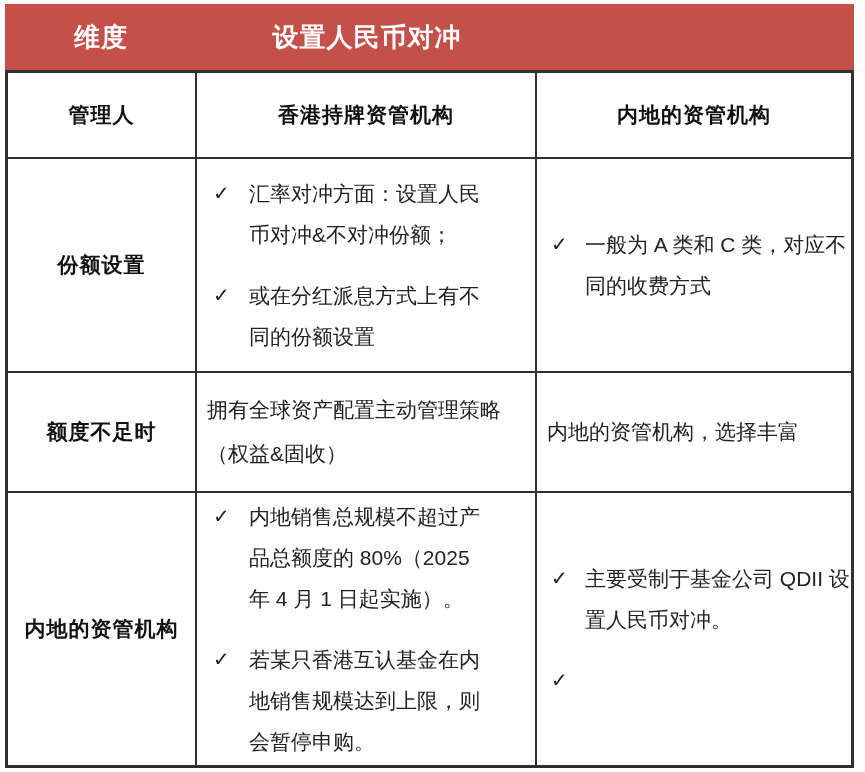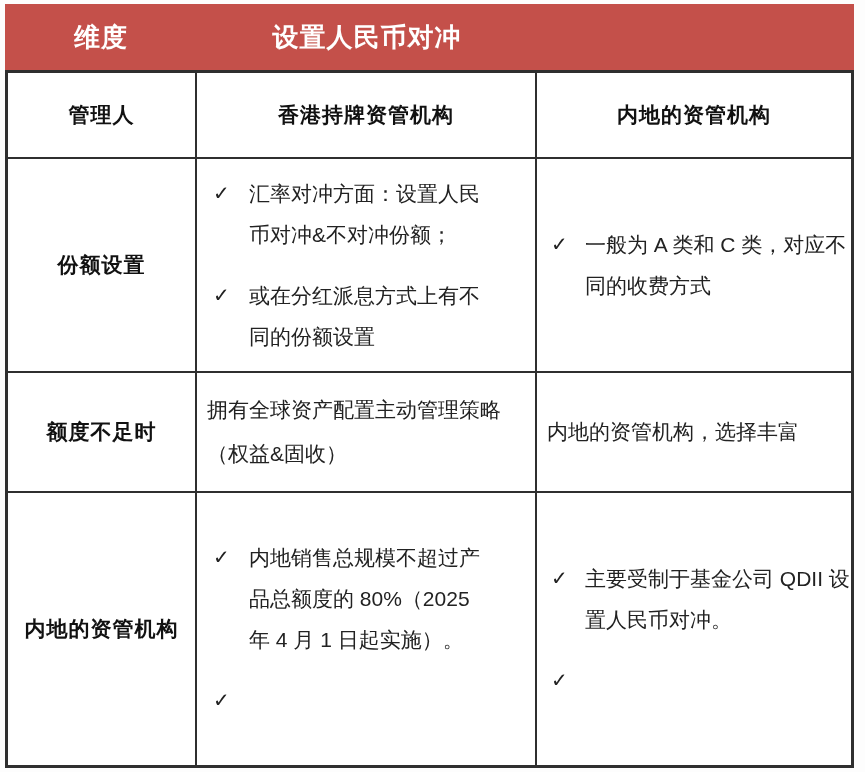--- a/index.html
+++ b/index.html
@@ -148,20 +148,21 @@
 
     <div class="trow row-quota">
       <div class="cell dim-cell">内地的资管机构</div>
       <div class="cell bullets">
         <div class="bullet">
           <span class="check">✓</span>
           <span class="btxt">内地销售总规模不超过产品总额度的 80%（2025 年 4 月 1 日起实施）。</span>
         </div>
         <div class="bullet">
           <span class="check">✓</span>
+          <span class="btxt">若某只香港互认基金在内地销售规模达到上限，则会暂停申购。</span>
         </div>
       </div>
       <div class="cell bullets last qdii-col">
         <div class="bullet">
           <span class="check">✓</span>
           <span class="btxt">主要受制于基金公司 QDII 设置人民币对冲。</span>
         </div>
         <div class="bullet">
           <span class="check">✓</span>
         </div>

